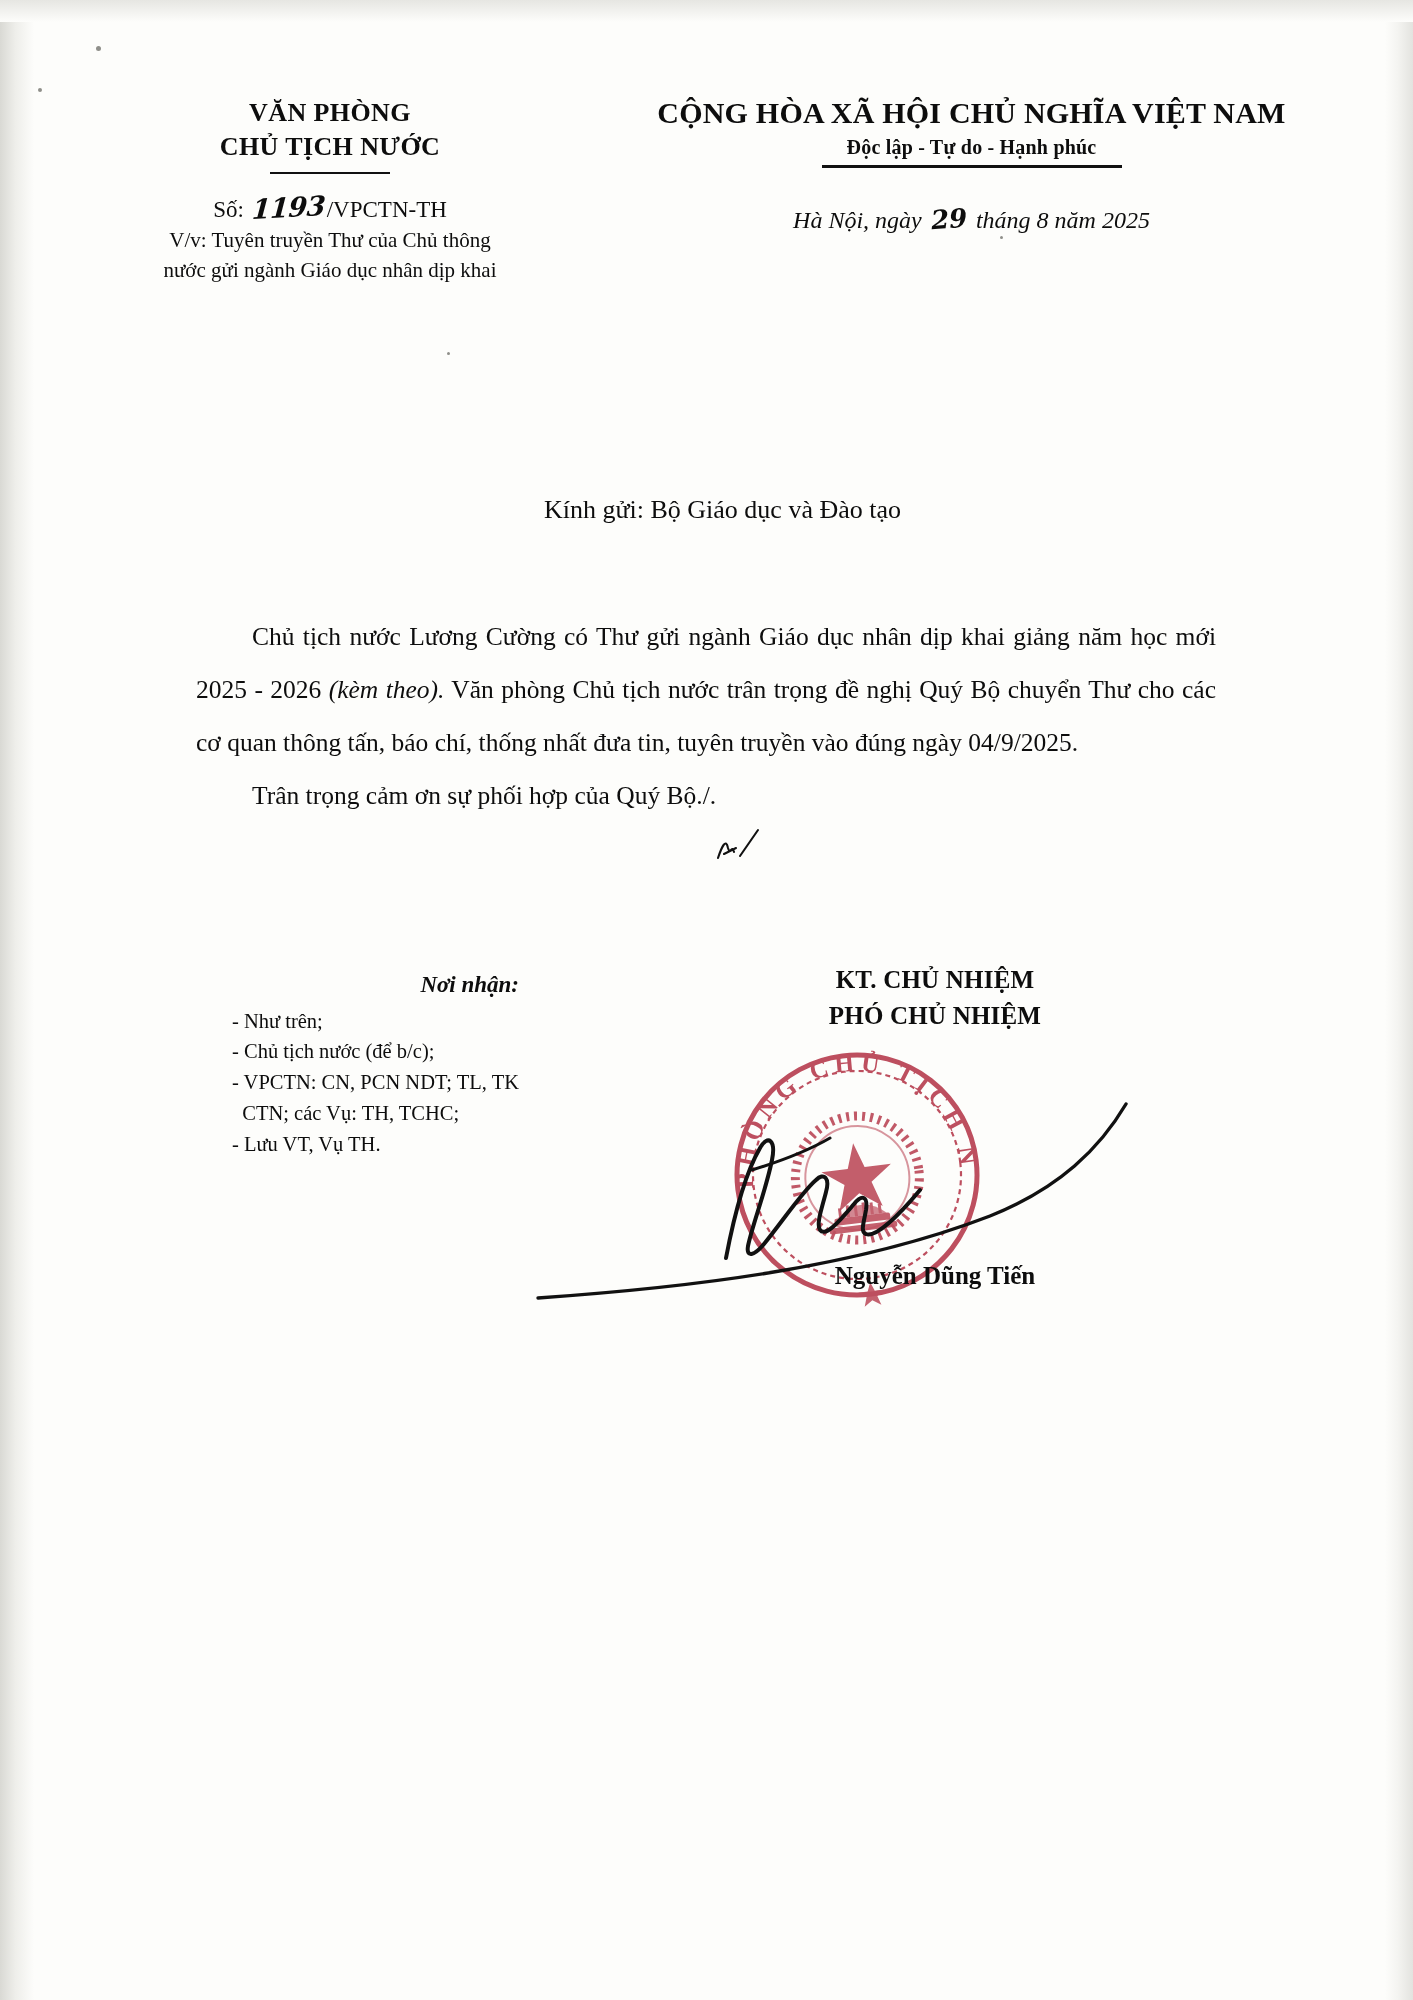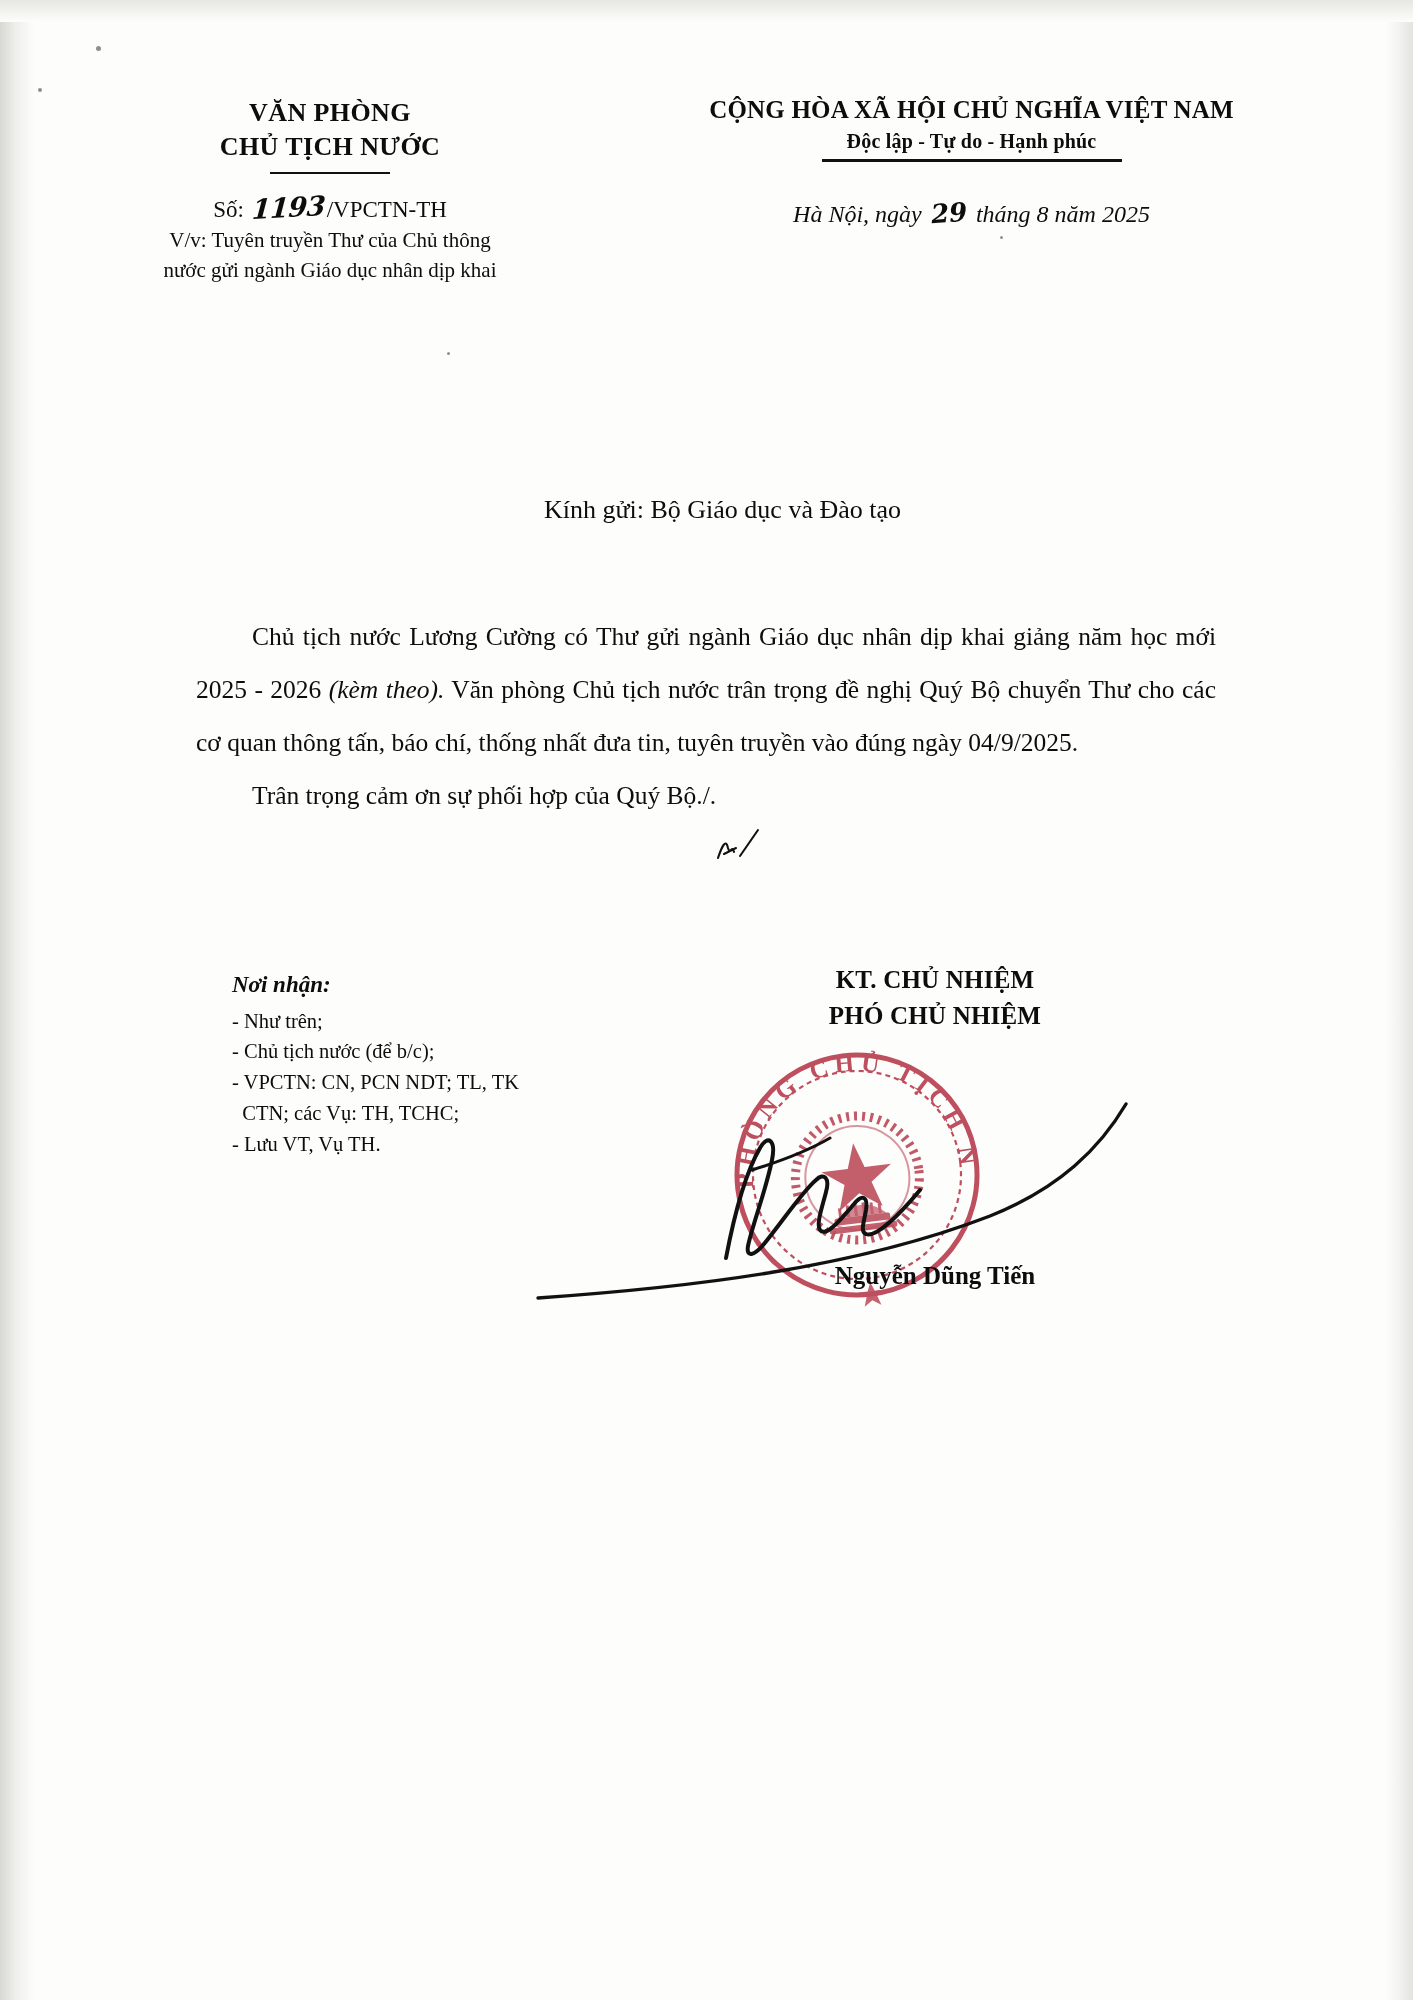--- a/index.html
+++ b/index.html
@@ -77,21 +77,21 @@
     display: inline-block;
     padding: 0 2px;
   }
   .subject {
     font-size: 21px;
     line-height: 1.42;
     margin-top: 3px;
   }
   .nation {
     font-weight: bold;
-    font-size: 25px;
+    font-size: 30px;
     letter-spacing: 0.2px;
   }
   .motto {
     font-weight: bold;
     font-size: 20px;
     margin-top: 6px;
     display: inline-block;
     letter-spacing: 0.2px;
   }
   .rule-motto {
@@ -159,20 +159,21 @@
     top: 968px;
     left: 232px;
     font-size: 20.5px;
     line-height: 1.5;
   }
   .recipients-title {
     font-style: italic;
     font-weight: bold;
     font-size: 23px;
     margin-bottom: 3px;
+    text-align: right;
   }
   .recipients-block ul {
     list-style: none;
     margin: 0;
     padding: 0;
   }
   .recipients-block li { white-space: pre; }
 
   .sign-block {
     position: absolute;

